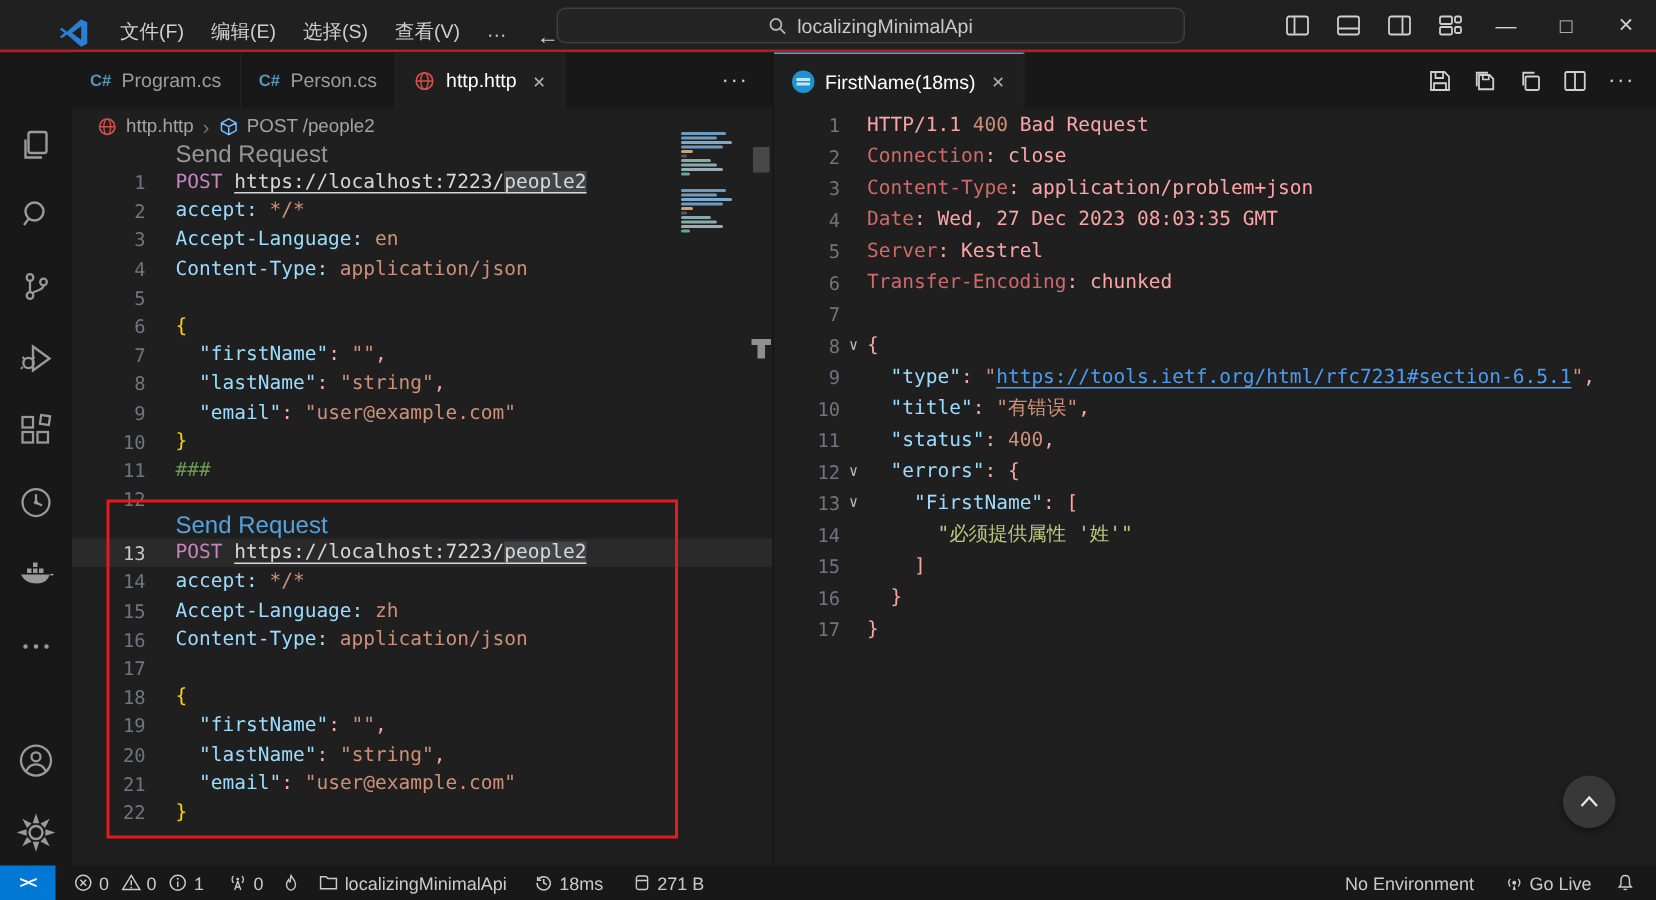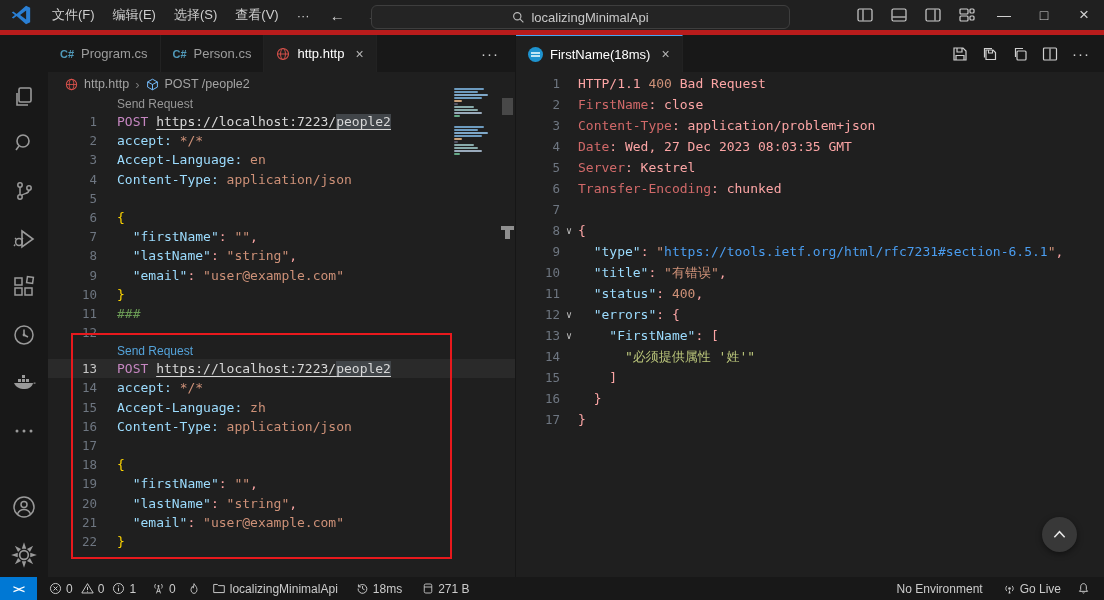--- a/index.html
+++ b/index.html
@@ -1,20 +1,20 @@
 <!DOCTYPE html>
 <html><head>
 <meta charset="utf-8">
 <style>
   html,body{margin:0;padding:0;background:#000;}
   .window{position:relative;width:1104px;height:600px;background:#1f1f1f;overflow:hidden;
           font-family:"Liberation Sans",sans-serif;color:#ccc;-webkit-font-smoothing:antialiased;}
   
   .titlebar{position:absolute;top:0;left:0;right:0;height:35px;background:#202020;
-            display:flex;align-items:center;border-bottom:5px solid #b91c1c;box-sizing:border-box;}
+            display:flex;align-items:flex-end;border-bottom:2px solid #b91c1c;box-sizing:border-box;padding-left:28px;}
   .logo{width:22px;height:22px;margin:0 11px 0 10px;flex:none;}
   .menu{padding:3px 9px;font-size:13px;color:#cfcfcf;border-radius:5px;cursor:default;}
   .navarrow{font-size:15px;padding:0 11px;color:#cfcfcf;}
   .navarrow.fwd{color:#6d6d6d;}
   .searchbox{position:absolute;left:371px;top:5px;width:419px;height:24px;background:#242424;
              border:1px solid #3e3e3e;border-radius:6px;display:flex;align-items:center;
              justify-content:center;gap:6px;font-size:13px;color:#c9c9c9;box-sizing:border-box;}
   .tb-right{margin-left:auto;display:flex;align-items:center;height:100%;}
   .layouticon{padding:0 9px;height:100%;display:flex;align-items:center;}
   .winbtn{width:40px;height:100%;display:flex;align-items:center;justify-content:center;
@@ -49,38 +49,38 @@
   .ed-left .code-row{height:19.2px;line-height:19.2px;}
   .ed-right .code-row{height:21px;line-height:21px;}
   .code-row.current{background:#2a2a2a;}
   .gutter{flex:none;text-align:right;color:#6e7681;font-size:12.5px;}
   .ed-left .gutter{width:49px;}
   .ed-right .gutter{width:44px;}
   .gutter.cur{color:#c6c6c6;}
   .fold{flex:none;width:18px;text-align:center;color:#bcbcbc;font-size:10px;}
   .code{flex:1;}
   .ed-left .code{padding-left:20px;}
-  .lens{font-size:12px;font-family:"Liberation Sans",sans-serif;}
+  .lens{font-size:16px;font-family:"Liberation Sans",sans-serif;}
   .lens.dim{color:#979797;}
   .lens.blue{color:#54a3da;}
   .ed-left .lensrow{height:17px;line-height:17px;}
   
   .tok-pln{color:#fca5a5;}
   .tok-mth{color:#c586c0;}
   .tok-url{color:#d8d8d8;text-decoration:underline;text-underline-offset:3px;}
   .tok-urlh{color:#d8d8d8;text-decoration:underline;text-underline-offset:3px;background:#414549;}
   .tok-key{color:#9cdcfe;}
   .tok-val{color:#ce9178;}
   .tok-brace{color:#ffd602;}
   .tok-jkey{color:#9cdcfe;}
   .tok-jval{color:#ce9178;}
   .tok-cmt{color:#6a9955;}
   .tok-hkey{color:#d16969;}
   .tok-num{color:#ce9178;}
-  .tok-link{color:#4a9df0;text-underline-offset:3px;}
+  .tok-link{color:#4a9df0;text-decoration:underline;text-underline-offset:3px;}
   .tok-cjk{color:#bdc87c;}
   
   .redbox{position:absolute;left:23px;top:298px;width:381px;height:226px;border:2px solid #e8191d;
           z-index:6;pointer-events:none;box-sizing:border-box;}
   .minimap{position:absolute;top:53px;width:40px;z-index:4;right:21px;}
   .mm-bar{height:2px;margin-bottom:1px;border-radius:1px;}
   .mm-gap{height:8px;}
   .scrollzone{position:absolute;top:60px;bottom:0;right:0;width:15px;z-index:4;}
   .slider{position:absolute;top:3px;right:2px;width:11px;height:17px;background:rgba(121,121,121,.45);}
   .tmark{position:absolute;top:131px;right:1px;width:13px;height:13px;}
@@ -347,21 +347,21 @@
             </svg>
           <svg width="16" height="16" viewBox="0 0 16 16">
               <rect x="1.5" y="2" width="13" height="12" rx="1" fill="none" stroke="#cfcfcf" stroke-width="1.2"></rect>
               <line x1="8" y1="2.5" x2="8" y2="13.5" stroke="#cfcfcf" stroke-width="1.2"></line>
             </svg>
           <span style="font-size:15px;letter-spacing:1px;">···</span>
         </div>
       </div>
       <div class="code-area" id="ed-right-code">
           <div class="code-row"><span class="gutter">1</span><span class="fold"></span><span class="code"><span class="tok-pln">HTTP/1.1 </span><span class="tok-num">400</span><span class="tok-pln"> Bad Request</span></span></div>
-          <div class="code-row"><span class="gutter">2</span><span class="fold"></span><span class="code"><span class="tok-hkey">FirstName</span><span class="tok-pln">: close</span></span></div>
+          <div class="code-row"><span class="gutter">2</span><span class="fold"></span><span class="code"><span class="tok-hkey">Connection</span><span class="tok-pln">: close</span></span></div>
           <div class="code-row"><span class="gutter">3</span><span class="fold"></span><span class="code"><span class="tok-hkey">Content-Type</span><span class="tok-pln">: application/problem+json</span></span></div>
           <div class="code-row"><span class="gutter">4</span><span class="fold"></span><span class="code"><span class="tok-hkey">Date</span><span class="tok-pln">: Wed, 27 Dec 2023 08:03:35 GMT</span></span></div>
           <div class="code-row"><span class="gutter">5</span><span class="fold"></span><span class="code"><span class="tok-hkey">Server</span><span class="tok-pln">: Kestrel</span></span></div>
           <div class="code-row"><span class="gutter">6</span><span class="fold"></span><span class="code"><span class="tok-hkey">Transfer-Encoding</span><span class="tok-pln">: chunked</span></span></div>
           <div class="code-row"><span class="gutter">7</span><span class="fold"></span><span class="code"></span></div>
           <div class="code-row"><span class="gutter">8</span><span class="fold">∨</span><span class="code"><span class="tok-pln">{</span></span></div>
           <div class="code-row"><span class="gutter">9</span><span class="fold"></span><span class="code"><span class="tok-pln">  </span><span class="tok-jkey">"type"</span><span class="tok-pln">: </span><span class="tok-jval">"</span><span class="tok-link">https://tools.ietf.org/html/rfc7231#section-6.5.1</span><span class="tok-jval">"</span><span class="tok-pln">,</span></span></div>
           <div class="code-row"><span class="gutter">10</span><span class="fold"></span><span class="code"><span class="tok-pln">  </span><span class="tok-jkey">"title"</span><span class="tok-pln">: </span><span class="tok-jval">"有错误"</span><span class="tok-pln">,</span></span></div>
           <div class="code-row"><span class="gutter">11</span><span class="fold"></span><span class="code"><span class="tok-pln">  </span><span class="tok-jkey">"status"</span><span class="tok-pln">: </span><span class="tok-num">400</span><span class="tok-pln">,</span></span></div>
           <div class="code-row"><span class="gutter">12</span><span class="fold">∨</span><span class="code"><span class="tok-pln">  </span><span class="tok-jkey">"errors"</span><span class="tok-pln">: {</span></span></div>

